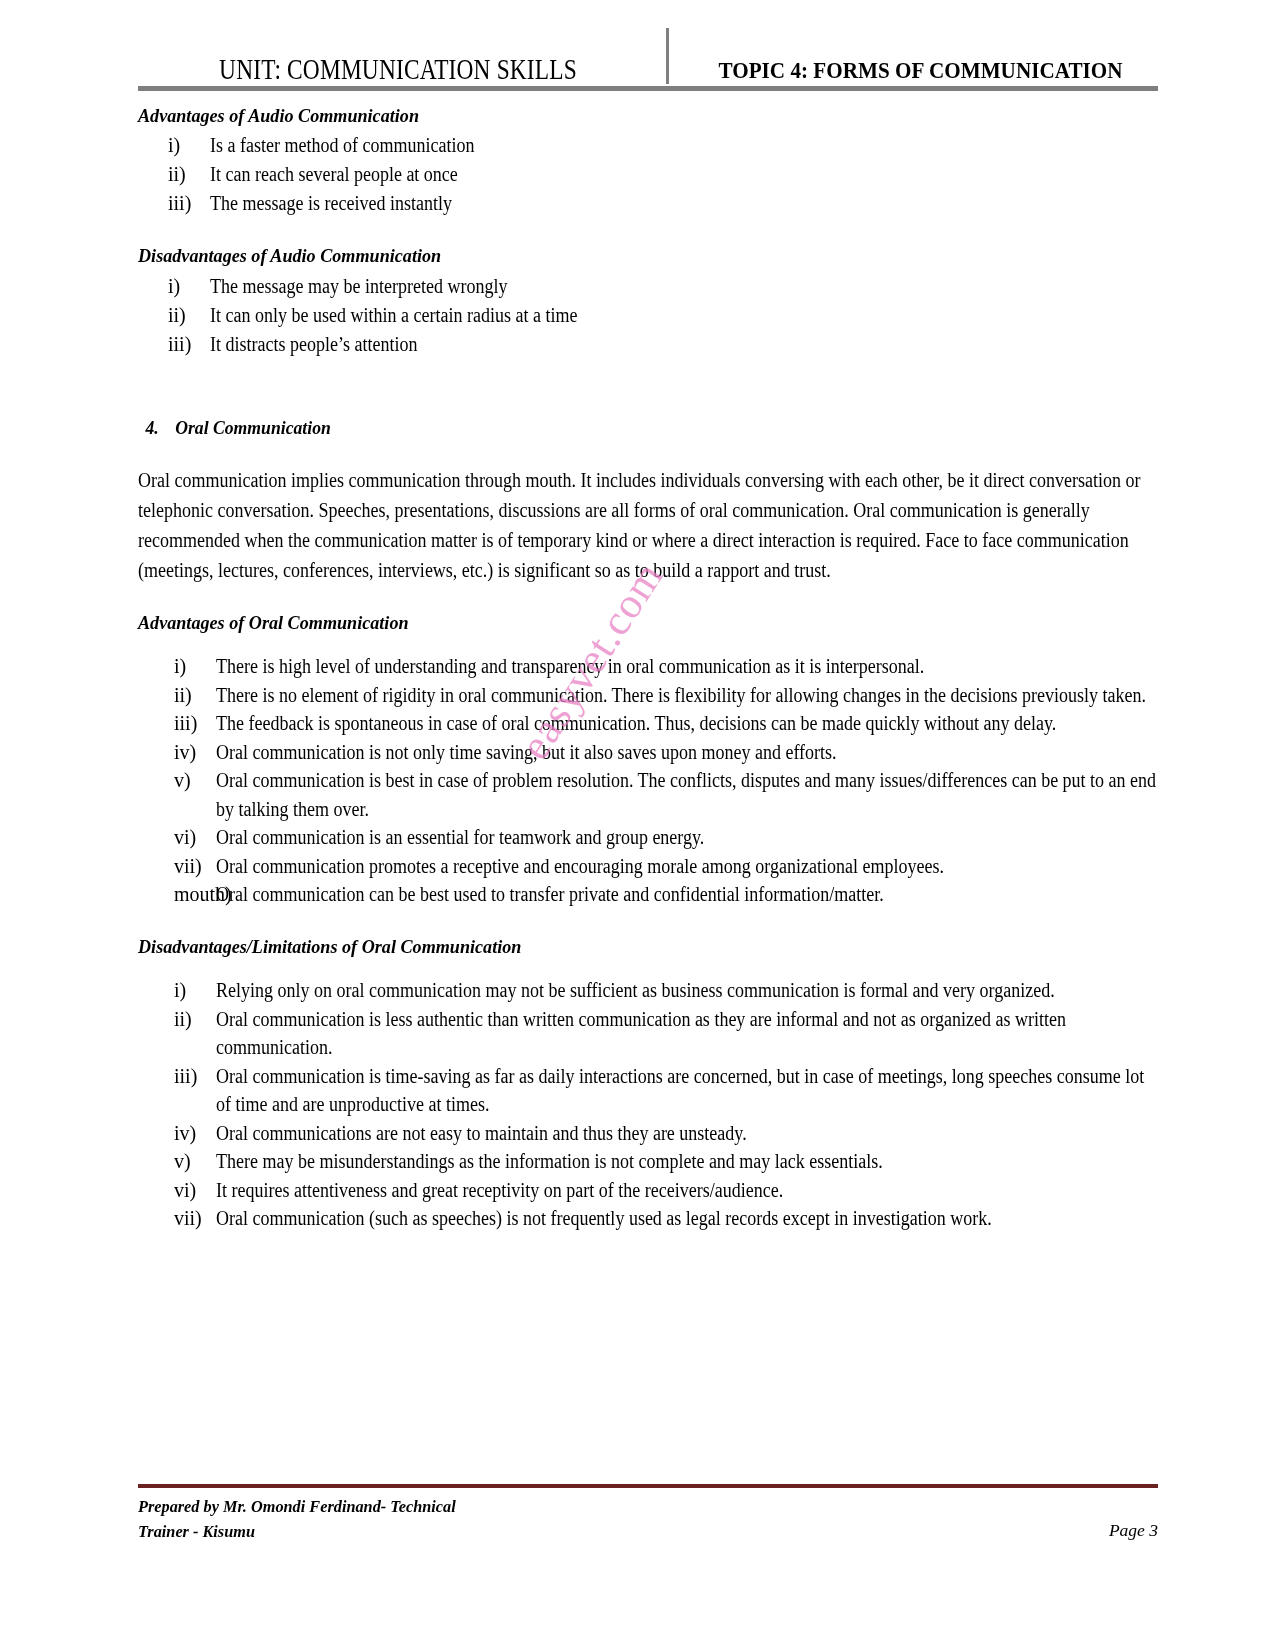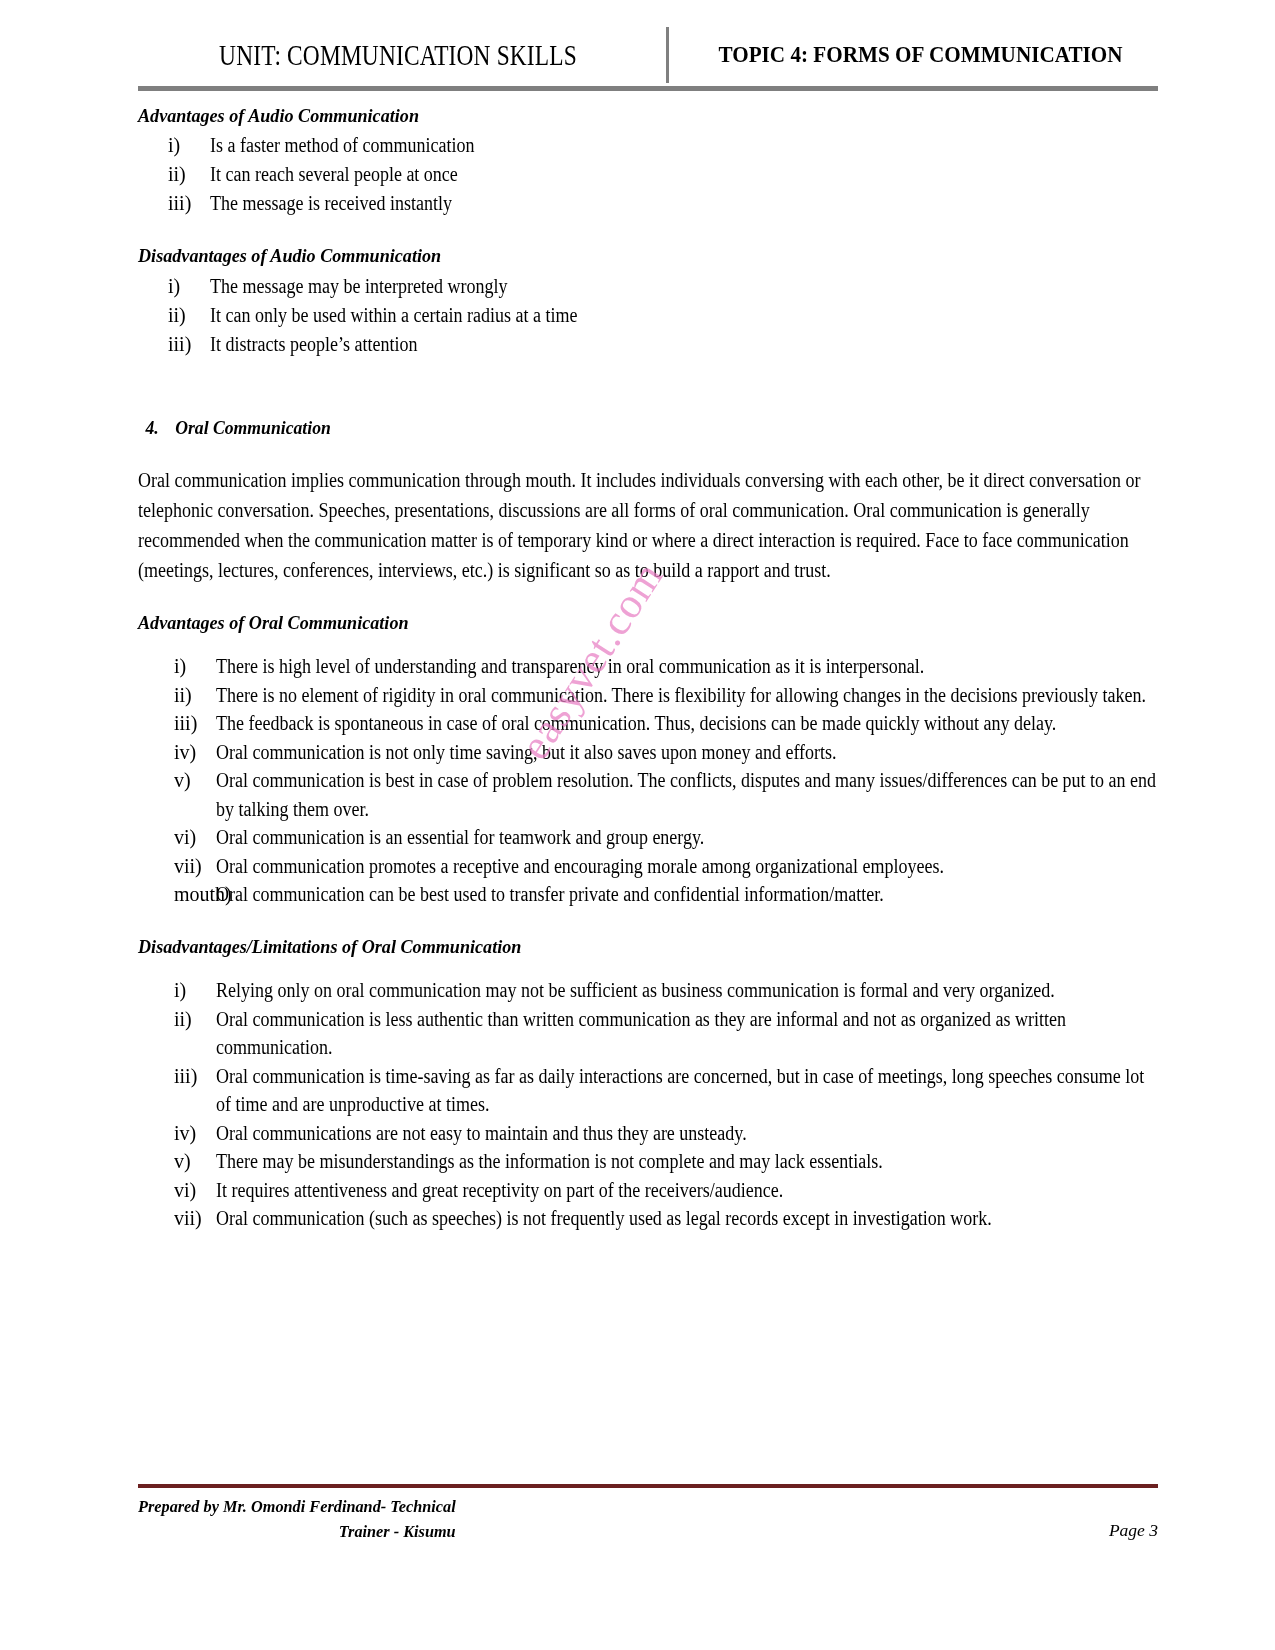--- a/index.html
+++ b/index.html
@@ -25,21 +25,21 @@
   }
 
   
   .header {
     position: absolute;
     left: 138px;
     top: 26px;
     width: 1020px;
     height: 58px;
     display: flex;
-    align-items: center;
+    align-items: flex-end;
   }
   .header-left {
     width: 520px;
     text-align: center;
     font-family: "Liberation Serif", "DejaVu Serif", serif;
     font-size: 30px;
     line-height: 1.05;
     letter-spacing: 0.2px;
     transform: scaleX(0.78);
     transform-origin: center center;
@@ -202,21 +202,20 @@
     background: #6b2020;
   }
   .footer {
     position: absolute;
     left: 138px;
     top: 1494px;
     width: 1020px;
     display: flex;
     align-items: flex-end;
     justify-content: space-between;
-    text-align: right;
   }
   .footer-left {
     font-style: italic;
     font-weight: bold;
     font-size: 17.5px;
     line-height: 25px;
     transform: scaleX(0.93);
     transform-origin: left top;
   }
   .footer-right {

